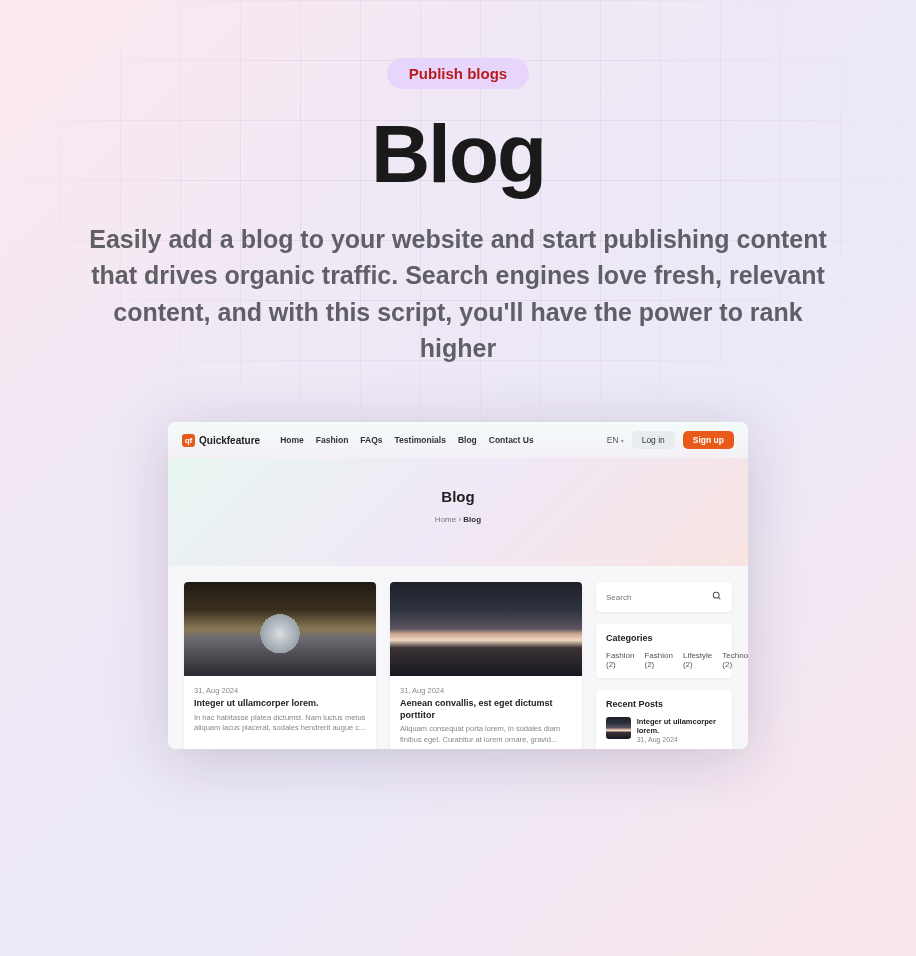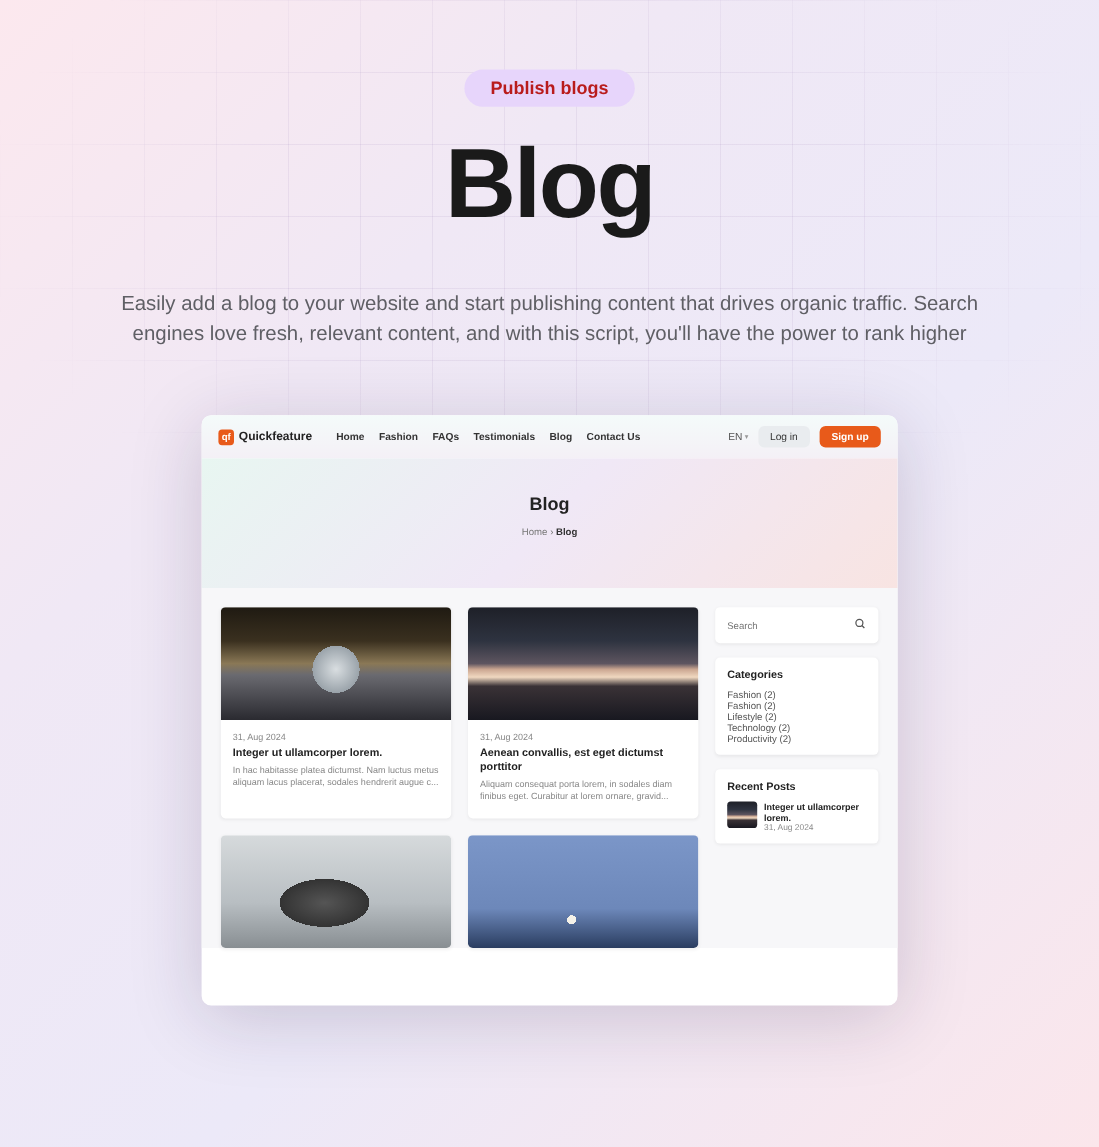--- a/index.html
+++ b/index.html
@@ -21,25 +21,25 @@
   -webkit-mask-image: radial-gradient(ellipse 600px 350px at 50% 180px, #000 40%, transparent 80%);
   pointer-events: none;
 }
 .page-wrap { position: relative; width: 100%; height: 100%; display:flex; flex-direction:column; align-items:center; }
 .badge {
   background:#e7d5fb; color:#b91c1c; font-weight:600; font-size:15px;
   padding:7px 22px; border-radius:999px; margin-top:58px;
 }
 .hero-title { font-size:82px; font-weight:800; letter-spacing:-2px; color:#1a1a1a; margin-top:18px; }
 .hero-sub {
-  font-size:17px; line-height:1.45; color:#5f5f65; text-align:center;
-  max-width:760px; margin-top:40px; font-weight:400;
+  font-size:25px; line-height:1.45; color:#5f5f65; text-align:center;
+  max-width:760px; margin-top:20px; font-weight:700;
 }
 .screenshot {
-  width:580px; height:492px; background:#fff; border-radius:8px; margin-top:56px;
+  width:580px; height:327px; background:#fff; border-radius:8px; margin-top:56px;
   box-shadow:0 10px 60px rgba(40,20,60,0.18);
   overflow:hidden; position:relative; font-size:9px; color:#333;
 }
 .ss-header {
   display:flex; align-items:center; padding:9px 14px 9px 14px;
   background:linear-gradient(180deg, #f4fbfa 0%, #f4f0f6 100%);
 }
 .brand { display:flex; align-items:center; gap:4px; font-weight:700; font-size:10px; color:#222; }
 .brand-mark { width:13px;height:13px;background:#e85a1a;color:#fff;border-radius:3px;display:flex;align-items:center;justify-content:center;font-size:8px;font-weight:700;}
 .nav { display:flex; gap:12px; margin-left:20px; font-size:8.5px; font-weight:600; color:#333;}
@@ -78,21 +78,21 @@
 }
 .img4{background:
   radial-gradient(circle at 45% 75%, #f5f2e8 0%, #f5f2e8 3%, transparent 3%),
   linear-gradient(180deg,#7b96c8 0%,#6d88ba 65%,#2a3d60 100%);
 }
 .sidebar{width:136px;display:flex;flex-direction:column;gap:12px;}
 .panel{background:#fff;border-radius:4px;padding:9px 10px;box-shadow:0 1px 3px rgba(0,0,0,0.06);}
 .search-panel{display:flex;align-items:center;justify-content:space-between;}
 .search-panel input{border:none;font-size:8px;width:100px;outline:none;color:#555;}
 .panel h4{font-size:9px;font-weight:700;color:#222;margin-bottom:8px;}
-.cat-list{display:flex;flex-direction:column;font-size:8px;color:#555;}
+.cat-list{display:flex;flex-direction:row;gap:10px;font-size:8px;color:#555;}
 .recent-item{display:flex;gap:6px;}
 .recent-thumb{width:30px;height:22px;border-radius:3px;}
 .recent-info{display:flex;flex-direction:column;}
 .recent-title{font-size:7.5px;font-weight:700;color:#222;}
 .recent-date{font-size:7px;color:#888;margin-top:1px;}
 .chev{font-size:6px;color:#999;}
 </style>
 </head>
 <body>
 

